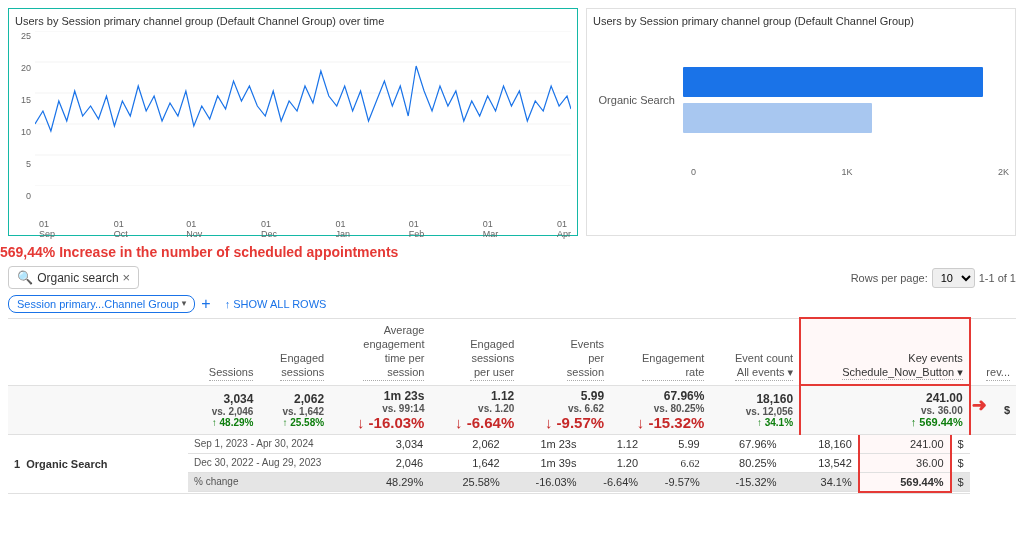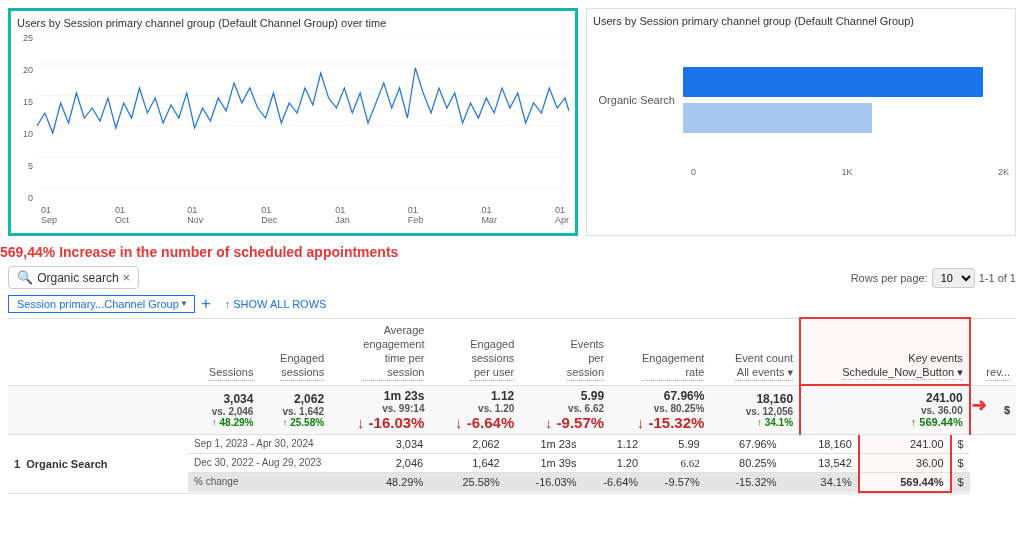--- a/index.html
+++ b/index.html
@@ -3,53 +3,53 @@
   <meta charset="utf-8">
   <style>
     * { box-sizing: border-box; margin: 0; padding: 0; }
     body { font-family: Arial, sans-serif; font-size: 11px; background: #fff; color: #333; overflow: hidden; }
 
     .main-container { width: 1024px; height: 543px; overflow: hidden; }
 
     
     .charts-row { display: flex; height: 240px; padding: 8px 8px 4px 8px; gap: 8px; }
 
-    .line-chart-container { flex: 0 0 570px; border: 3px solid #14b8a6; padding: 6px; }
+    .line-chart-container { flex: 0 0 570px; border: 1px solid #14b8a6; padding: 6px; }
     .bar-chart-container { flex: 1; border: 1px solid #e0e0e0; padding: 6px; }
 
     .chart-title { font-size: 11px; color: #333; margin-bottom: 4px; }
     .bar-chart-legend { display: flex; gap: 12px; font-size: 10px; color: #555; margin-top: 4px; align-items: center; }
     .legend-dot { width: 10px; height: 10px; border-radius: 50%; display: inline-block; margin-right: 3px; }
 
     
     .chart-wrapper { display: flex; height: 170px; }
     .y-axis { display: flex; flex-direction: column; justify-content: space-between; align-items: flex-end; padding-right: 4px; font-size: 9px; color: #666; width: 20px; }
     .line-chart-inner { flex: 1; position: relative; }
 
     
-    .x-axis { display: flex; justify-content: space-between; font-size: 9px; color: #666; padding-left: 24px; margin-top: 2px; }
+    .x-axis { display: flex; justify-content: space-between; font-size: 9px; color: #666; padding-left: 24px; margin-top: 18px; }
 
     
     .annotation-banner { font-size: 14px; font-weight: bold; color: #e53935; padding: 4px 0 2px 0; }
 
     
     .table-section { padding: 4px 8px; }
 
     
     .search-row { display: flex; align-items: center; gap: 8px; margin-bottom: 6px; }
     .search-box { display: flex; align-items: center; border: 1px solid #ccc; border-radius: 4px; padding: 3px 8px; gap: 4px; font-size: 12px; }
     .search-icon { color: #666; font-size: 13px; }
     .search-text { font-size: 12px; color: #333; }
     .search-clear { color: #666; font-size: 13px; cursor: pointer; }
     .rows-per-page { margin-left: auto; display: flex; align-items: center; gap: 4px; font-size: 11px; color: #555; }
     .rows-select { border: 1px solid #ccc; border-radius: 3px; padding: 2px 4px; font-size: 11px; }
 
     
     .filter-row { display: flex; align-items: center; gap: 6px; margin-bottom: 4px; font-size: 11px; }
-    .filter-chip { display: flex; align-items: flex-start; gap: 3px; border: 1px solid #1a73e8; border-radius: 0; padding: 2px 8px; color: #1a73e8; font-size: 11px; cursor: pointer; }
+    .filter-chip { display: flex; align-items: flex-start; gap: 3px; border: 1px solid #1a73e8; border-radius: 8px; padding: 2px 8px; color: #1a73e8; font-size: 11px; cursor: pointer; }
     .add-btn { color: #1a73e8; font-size: 16px; cursor: pointer; }
     .show-all { font-size: 11px; color: #1a73e8; cursor: pointer; margin-left: 8px; }
 
     
     .data-table { width: 100%; border-collapse: collapse; font-size: 11px; }
     .data-table th { border-bottom: 1px solid #e0e0e0; border-top: 1px solid #e0e0e0; padding: 4px 6px; text-align: right; font-weight: normal; color: #555; vertical-align: bottom; line-height: 1.3; }
     .data-table th:first-child { text-align: left; }
     .data-table td { border-bottom: 1px solid #e0e0e0; padding: 3px 6px; text-align: right; }
     .data-table td:first-child { text-align: left; }
     .data-table th.key-events-col { border: 2px solid #e53935; color: #333; background: #fff8f8; }

